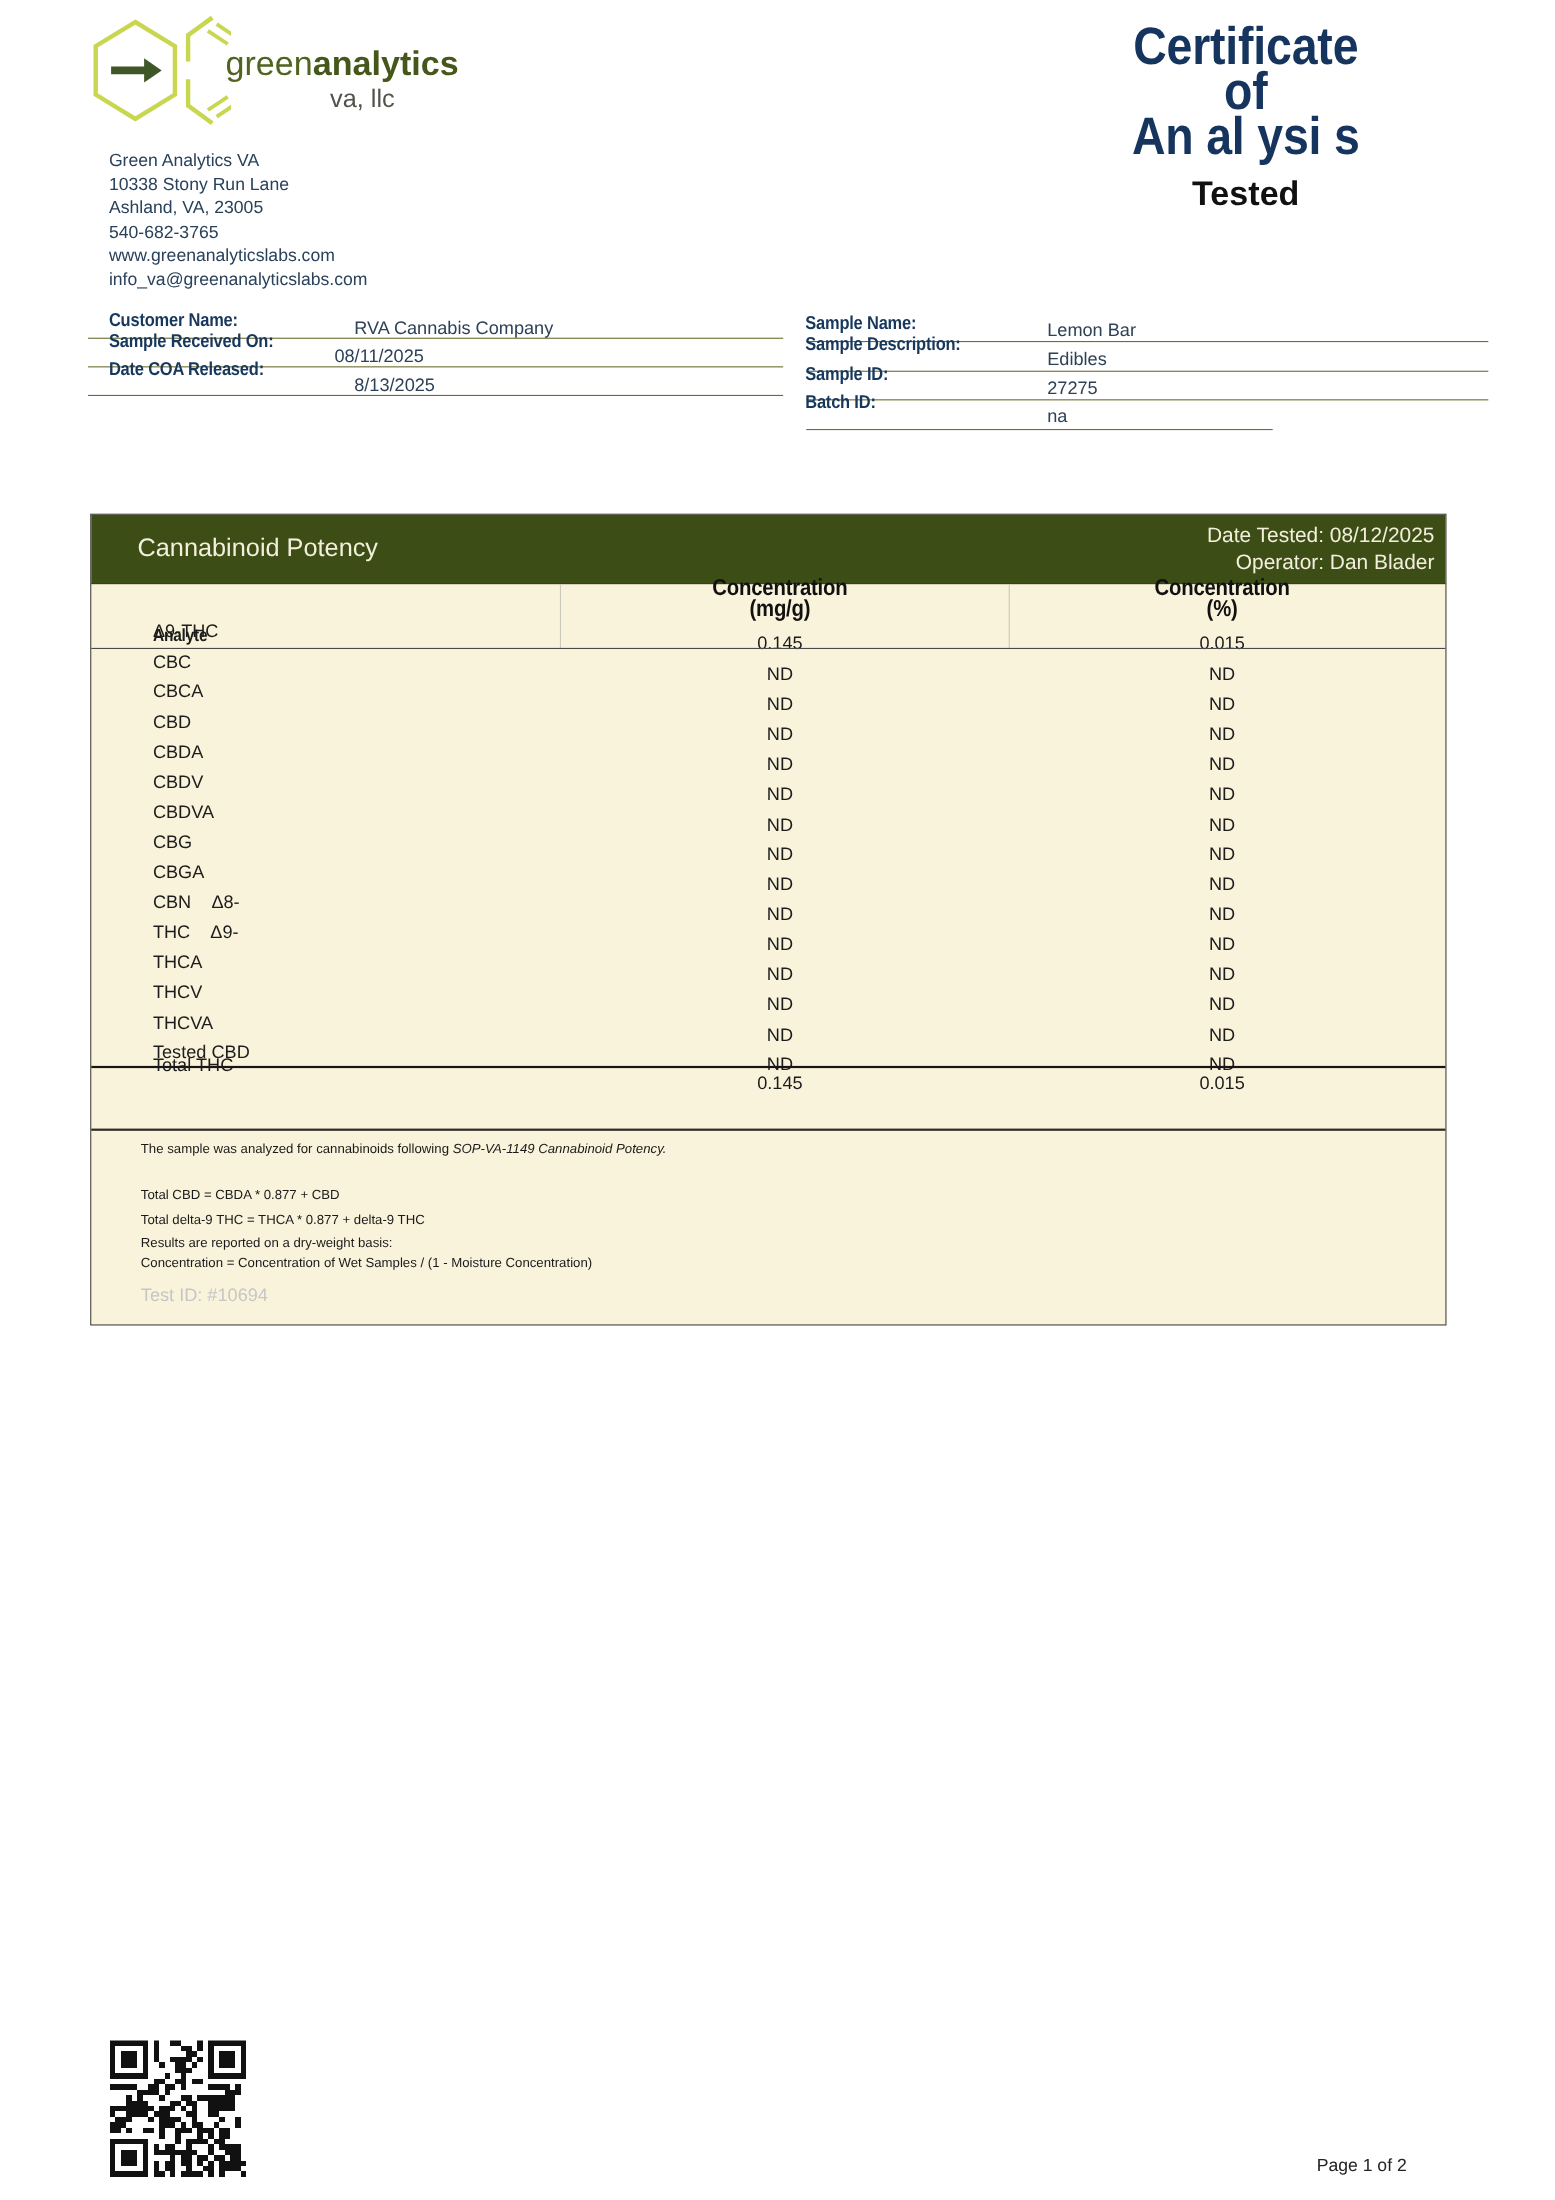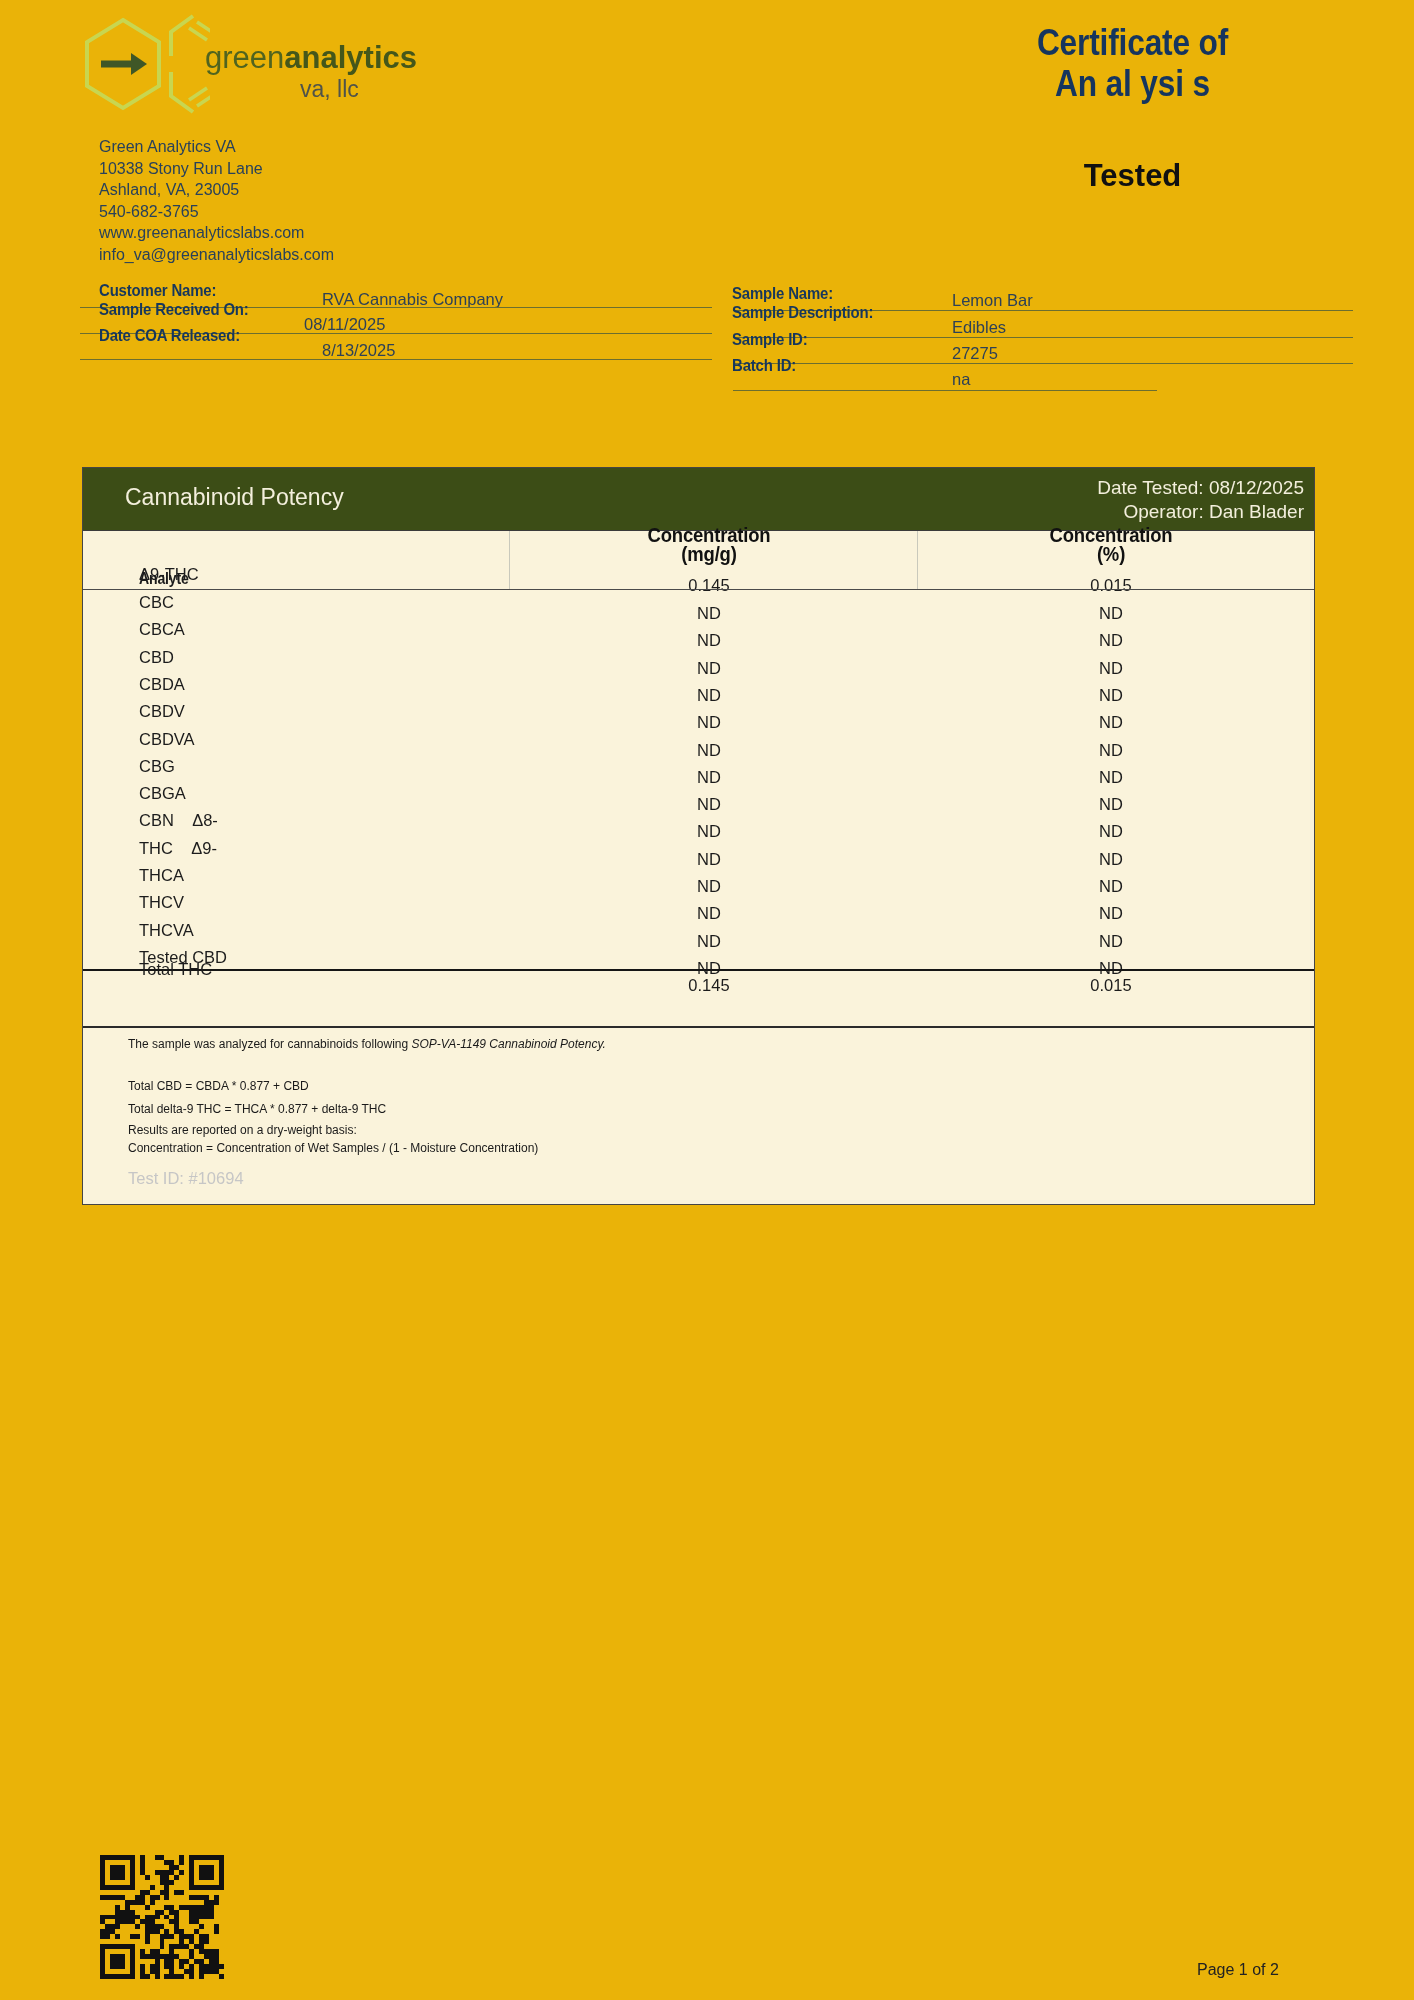--- a/index.html
+++ b/index.html
@@ -1,29 +1,29 @@
 <!DOCTYPE html>
 <html><head>
 <meta charset="utf-8">
 <style>
   html,body{margin:0;padding:0;background:#e8e8e8;}
   .page{
-    position:relative; width:1414px; height:2000px; background:#eab308;
+    position:relative; width:1414px; height:2000px; background:#ffffff;
     margin:0 auto; overflow:hidden;
     font-family:"Liberation Sans","DejaVu Sans",sans-serif; color:#1c1c1c;
   }
   .abs{position:absolute;}
   .cond{display:inline-block; font-weight:700; transform:scaleX(.88); transform-origin:left center; letter-spacing:-.2px;}
   .condc{display:block; font-weight:700; transform:scaleX(.88); transform-origin:center center; letter-spacing:-.2px;}
   
   .logo-word{font-size:31px; color:#50641f;}
   .logo-word b{color:#45571a;}
   .logo-sub{font-size:23px; color:#50534a;}
   .addr{font-size:16px; line-height:21.5px; color:#29415a;}
-  .doc-title{font-size:36px; line-height:41px; color:#16355e; text-align:center;}
+  .doc-title{font-size:48px; line-height:41px; color:#16355e; text-align:center;}
   .tested{font-size:31px; font-weight:700; color:#111; text-align:center;}
   
   .flabel{font-size:17px; color:#17375c; white-space:nowrap;}
   .fvalue{font-size:16.5px; color:#2e4156; white-space:nowrap;}
   .fline{height:0; border-top:1.6px solid #6c6e2f;}
   
   .tbox{left:82px; top:467px; width:1233px; height:738px; background:#faf3db; border:1px solid #454545; box-sizing:border-box;}
   .band{left:0; top:0; width:100%; height:63px; background:#3c4d16; border-bottom:1px solid #3a3a3a; box-sizing:border-box;}
   .band-title{left:42px; top:16px; font-size:23px; color:#f3efdc;}
   .band-right{right:10px; top:8px; font-size:19px; line-height:24px; color:#f3efdc; text-align:right;}

